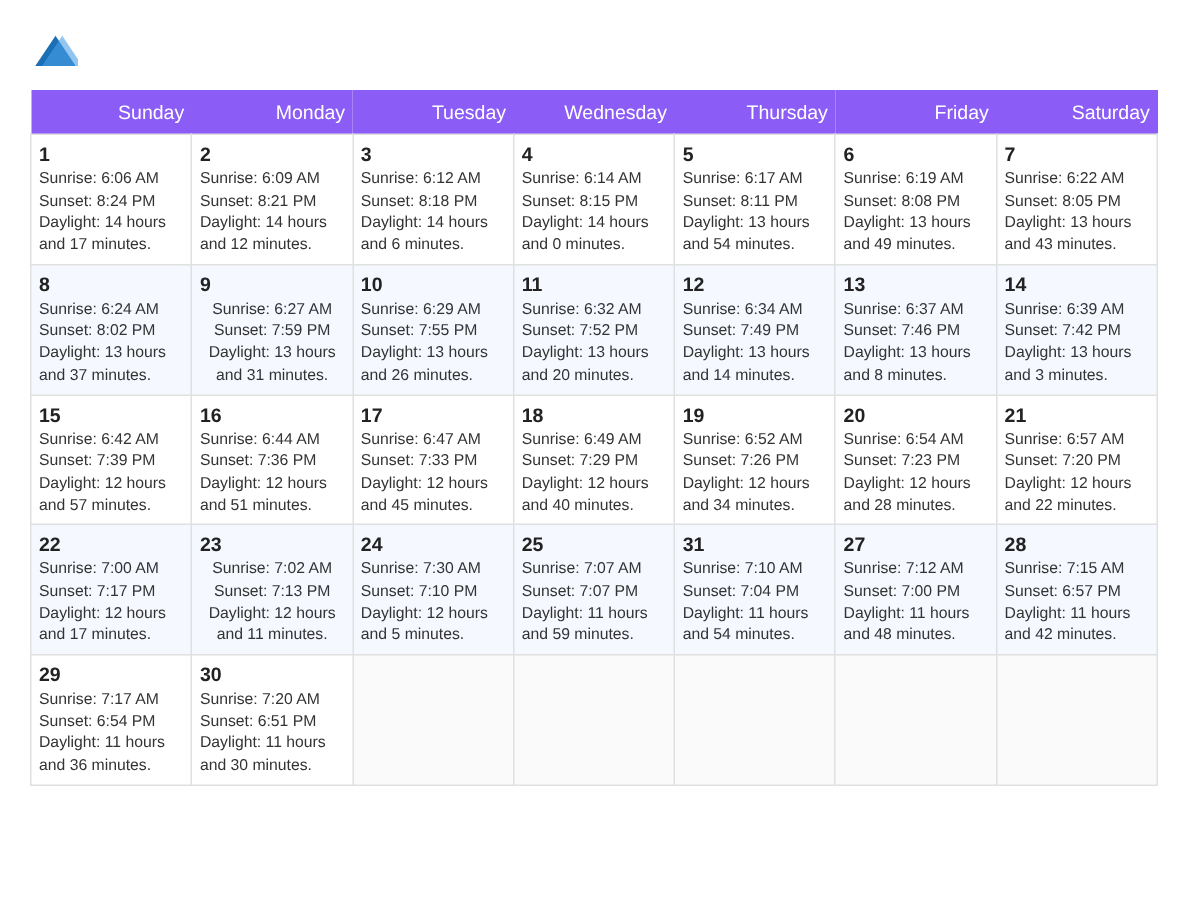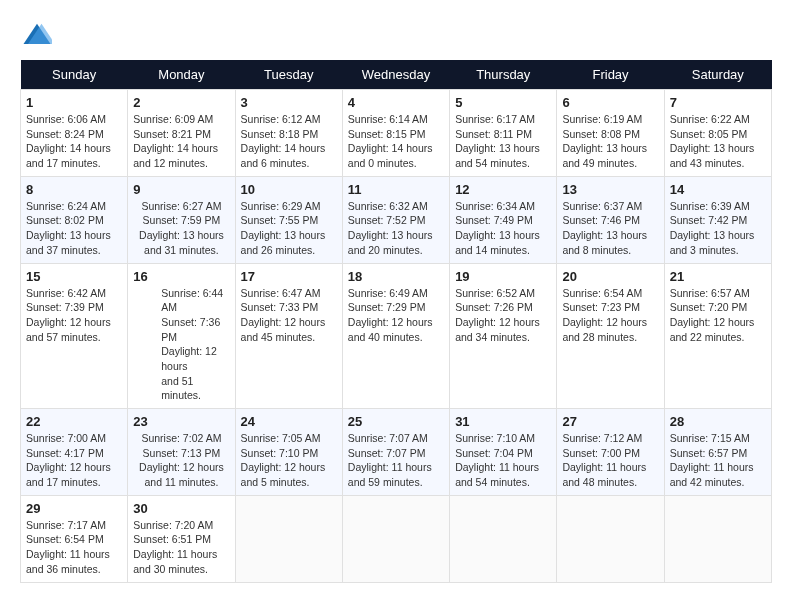--- a/index.html
+++ b/index.html
@@ -45,24 +45,24 @@
     .location {
       font-size: 16px;
       color: #555;
     }
     table {
       width: 100%;
       border-collapse: collapse;
       font-size: 11px;
     }
     th {
-      background-color: #0f172a;
+      background-color: #8b5cf6;
       color: #fff;
       padding: 7px 5px;
-      text-align: center;
+      text-align: right;
       font-size: 13px;
       font-weight: normal;
     }
     td {
       vertical-align: top;
       padding: 5px;
       border: 1px solid #e0e0e0;
       width: 14.28%;
       height: 75px;
       background: #fff;
@@ -227,21 +227,21 @@
       <tr>
         <td>
           <div class="day-num">15</div>
           <div class="day-info" style="white-space: pre-line;">Sunrise: 6:42 AM
 Sunset: 7:39 PM
 Daylight: 12 hours
 and 57 minutes.</div>
         </td>
         <td>
           <div class="day-num">16</div>
-          <div class="day-info" style="white-space: pre-line; margin-left: 28px;">Sunrise: 6:44 AM
+          <div class="day-info" style="white-space: pre-line;">Sunrise: 6:44 AM
 Sunset: 7:36 PM
 Daylight: 12 hours
 and 51 minutes.</div>
         </td>
         <td>
           <div class="day-num">17</div>
           <div class="day-info" style="white-space: pre-line;">Sunrise: 6:47 AM
 Sunset: 7:33 PM
 Daylight: 12 hours
 and 45 minutes.</div>
@@ -272,34 +272,34 @@
           <div class="day-info" style="white-space: pre-line;">Sunrise: 6:57 AM
 Sunset: 7:20 PM
 Daylight: 12 hours
 and 22 minutes.</div>
         </td>
       </tr>
       <tr>
         <td>
           <div class="day-num">22</div>
           <div class="day-info" style="white-space: pre-line;">Sunrise: 7:00 AM
-Sunset: 4:17 PM
+Sunset: 7:17 PM
 Daylight: 12 hours
 and 17 minutes.</div>
         </td>
         <td>
           <div class="day-num">23</div>
           <div class="day-info" style="white-space: pre-line; text-align: center;">Sunrise: 7:02 AM
 Sunset: 7:13 PM
 Daylight: 12 hours
 and 11 minutes.</div>
         </td>
         <td>
           <div class="day-num">24</div>
-          <div class="day-info" style="white-space: pre-line;">Sunrise: 7:05 AM
+          <div class="day-info" style="white-space: pre-line;">Sunrise: 7:30 AM
 Sunset: 7:10 PM
 Daylight: 12 hours
 and 5 minutes.</div>
         </td>
         <td>
           <div class="day-num">25</div>
           <div class="day-info" style="white-space: pre-line;">Sunrise: 7:07 AM
 Sunset: 7:07 PM
 Daylight: 11 hours
 and 59 minutes.</div>

